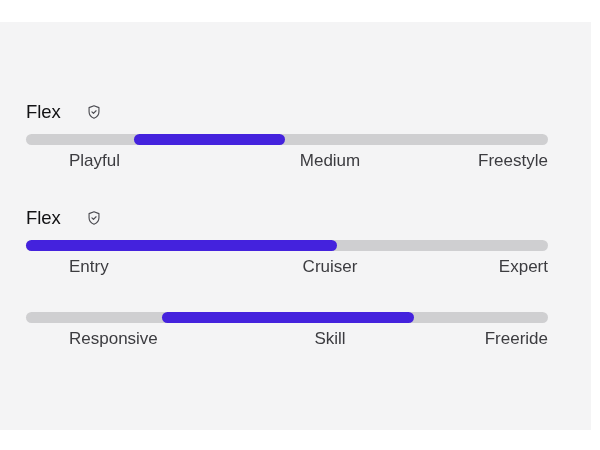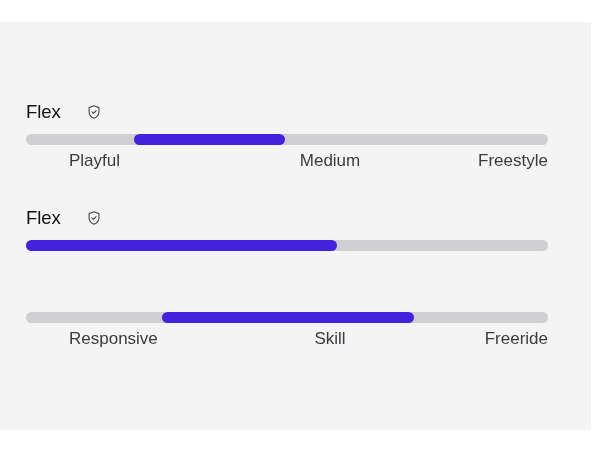--- a/index.html
+++ b/index.html
@@ -126,20 +126,25 @@
         <span class="verified-icon">
           <svg width="16" height="16" viewBox="0 0 24 24" fill="none" stroke="#4a4a50" stroke-width="1.7" stroke-linecap="round" stroke-linejoin="round">
             <path d="M12 2.6 4.6 5.4v6.1c0 4.6 3.1 8.1 7.4 9.9 4.3-1.8 7.4-5.3 7.4-9.9V5.4L12 2.6Z"></path>
             <path d="M8.9 11.8 11.2 14l3.9-3.9"></path>
           </svg>
         </span>
       </div>
       <div class="track" style="background: rgb(207, 207, 209);">
         <div class="fill" style="left: 0%; width: 59.6%; background: rgb(68, 34, 221);"></div>
       </div>
+      <div class="scale">
+        <span class="s-left" style="color: rgb(60, 60, 64);">Entry</span>
+        <span class="s-mid" style="color: rgb(60, 60, 64);">Cruiser</span>
+        <span class="s-right" style="color: rgb(60, 60, 64);">Expert</span>
+      </div>
     </div>
 
     <div class="slider-group g2">
       <div class="track" style="background: rgb(207, 207, 209);">
         <div class="fill" style="left: 26.1%; width: 48.2%; background: rgb(68, 34, 221);"></div>
       </div>
       <div class="scale">
         <span class="s-left" style="color: rgb(60, 60, 64);">Responsive</span>
         <span class="s-mid" style="color: rgb(60, 60, 64);">Skill</span>
         <span class="s-right" style="color: rgb(60, 60, 64);">Freeride</span>

